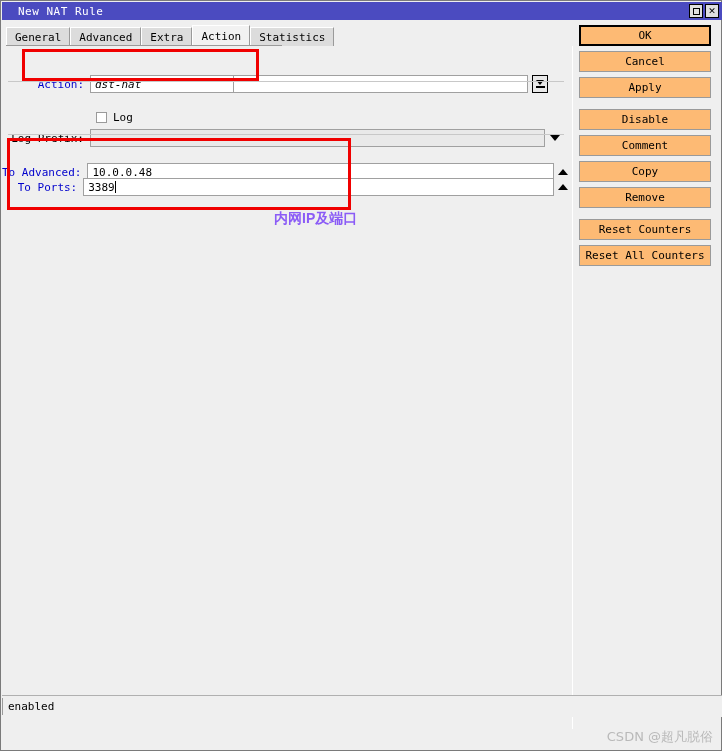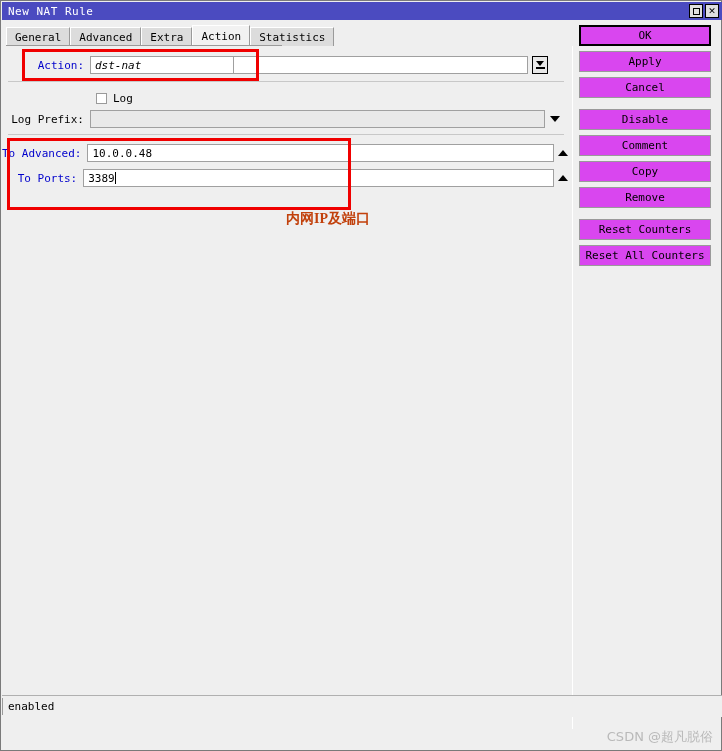--- a/index.html
+++ b/index.html
@@ -35,21 +35,21 @@
     width: 720px;
     height: 18px;
     background: #4b4bc0;
     display: flex;
     align-items: center;
   }
   #title-text {
     color: #ffffff;
     font-size: 11px;
     font-family: "DejaVu Sans Mono", monospace;
-    padding-left: 6px;
+    padding-left: 16px;
     letter-spacing: 0.5px;
     white-space: nowrap;
   }
   #titlebar-buttons {
     position: absolute;
     right: 3px;
     top: 2px;
     display: flex;
     gap: 2px;
   }
@@ -132,20 +132,21 @@
     border-right: 1px solid #b4b4b4;
   }
 
   .row {
     position: absolute;
     left: 0;
     width: 570px;
     height: 22px;
     display: flex;
     align-items: center;
+    margin-top: 19px;
   }
   .lbl {
     width: 88px;
     text-align: right;
     padding-right: 6px;
     font-size: 11px;
     font-family: "DejaVu Sans Mono", monospace;
     white-space: nowrap;
     box-sizing: border-box;
   }
@@ -261,40 +262,39 @@
 
   
   .redbox {
     position: absolute;
     border: 3px solid #f00000;
     box-sizing: border-box;
     pointer-events: none;
   }
   #annot-text {
     position: absolute;
-    color: #c2410c;
-    font-family: Liberation Serif, serif;
+    color: #8b5cf6;
+    font-family: Liberation Sans, sans-serif;
     font-size: 14px;
     font-weight: bold;
     white-space: nowrap;
-    margin-left: 12px;
   }
 
   
   #buttonpanel {
     position: absolute;
     left: 578px;
     top: 24px;
     width: 136px;
   }
   .btn {
     width: 132px;
     height: 21px;
     margin-bottom: 5px;
-    background: #d946ef;
+    background: #fdba74;
     border: 1px solid #9a9a9a;
     box-sizing: border-box;
     display: flex;
     align-items: center;
     justify-content: center;
     font-size: 11px;
     font-family: "DejaVu Sans Mono", monospace;
     color: #000;
     white-space: nowrap;
   }
@@ -421,21 +421,21 @@
     <div class="sep" style="top:88px;"></div>
 
     <div class="row" style="top:96px;">
       <div class="lbl blue">To Advanced:</div>
       <div class="field" style="width:531px;" placeholder="">10.0.0.48</div>
       <div class="side-arrow">
           <div class="tri-up"></div>
         </div>
     </div>
 
-    <div class="row" style="top:121px;">
+    <div class="row" style="top:111px;">
       <div class="lbl blue">To Ports:</div>
       <div class="field" style="width:512px;">
           <span placeholder="">3389</span>
           <span class="caret"></span>
         </div>
       <div class="side-arrow">
           <div class="tri-up"></div>
         </div>
     </div>
 
@@ -445,24 +445,24 @@
     <div id="annot-text" style="left:272px; top:164px;">内网IP及端口</div>
   </div>
 
   <div id="panel-divider"></div>
 
   <div id="buttonpanel">
     <div class="btn default">
         <span>OK</span>
       </div>
     <div class="btn">
+        <span>Cancel</span>
+      </div>
+    <div class="btn">
         <span>Apply</span>
-      </div>
-    <div class="btn">
-        <span>Cancel</span>
       </div>
     <div class="btn-gap"></div>
     <div class="btn">
         <span>Disable</span>
       </div>
     <div class="btn">
         <span>Comment</span>
       </div>
     <div class="btn">
         <span>Copy</span>

